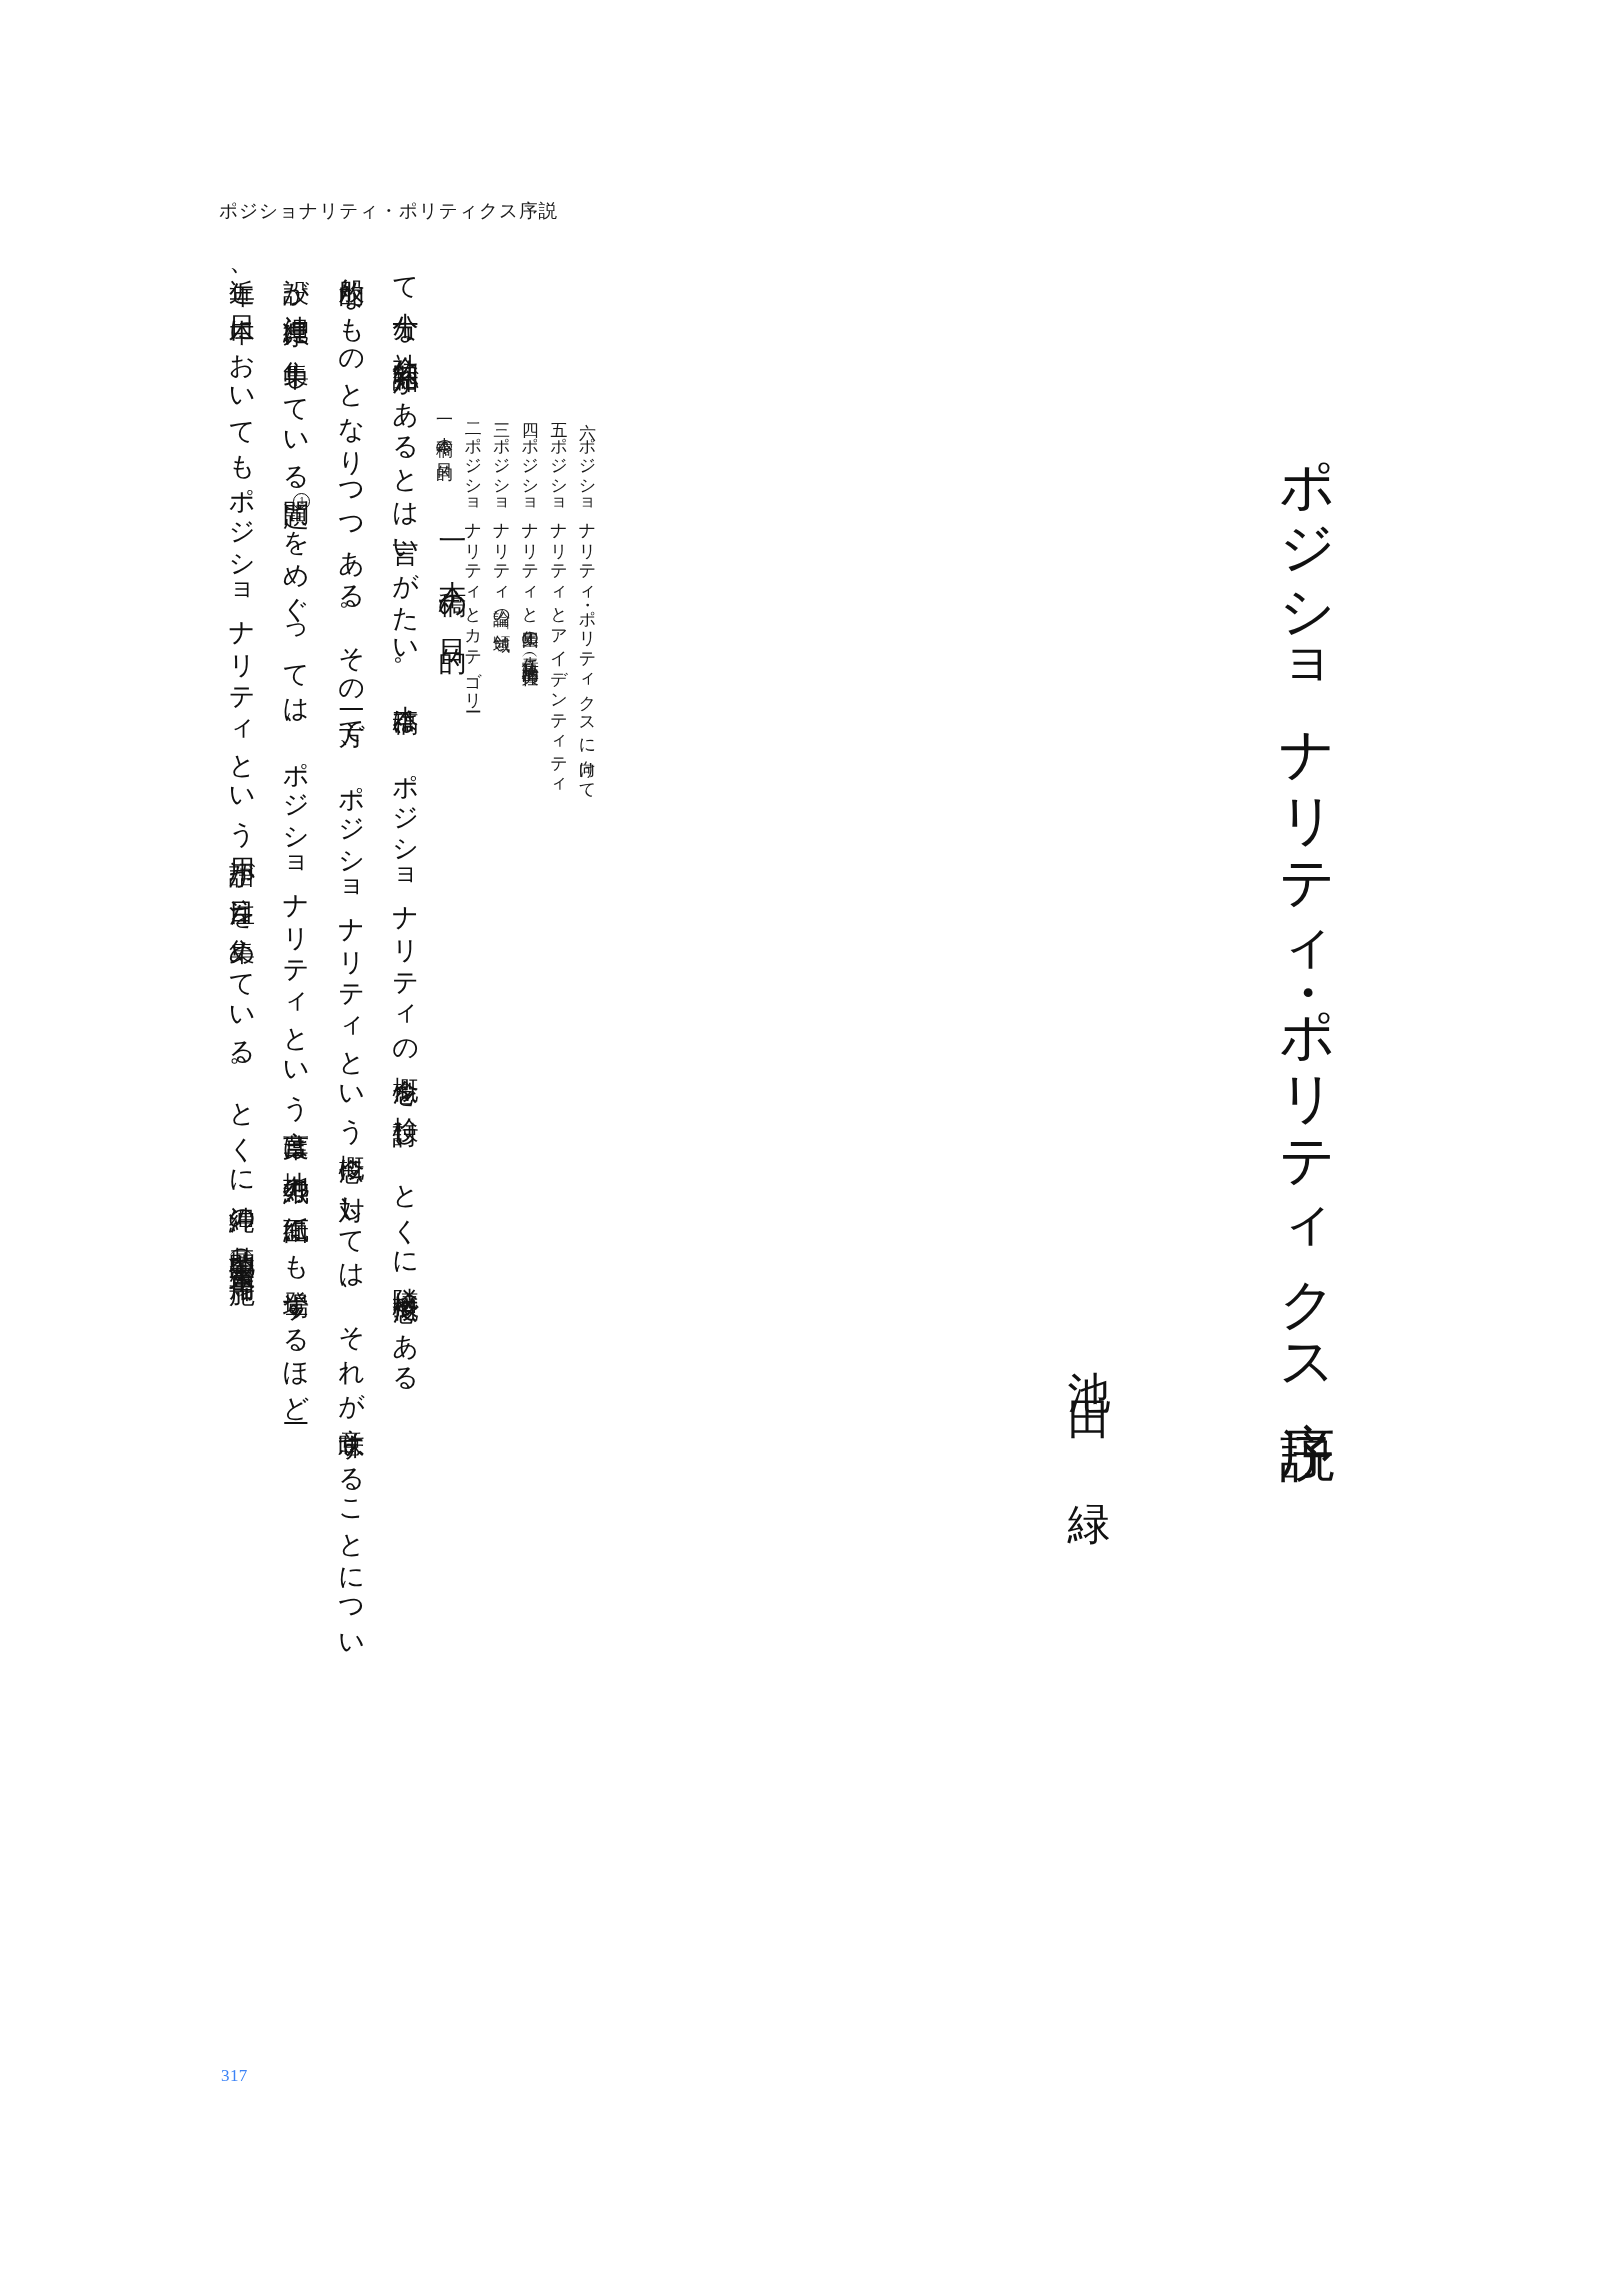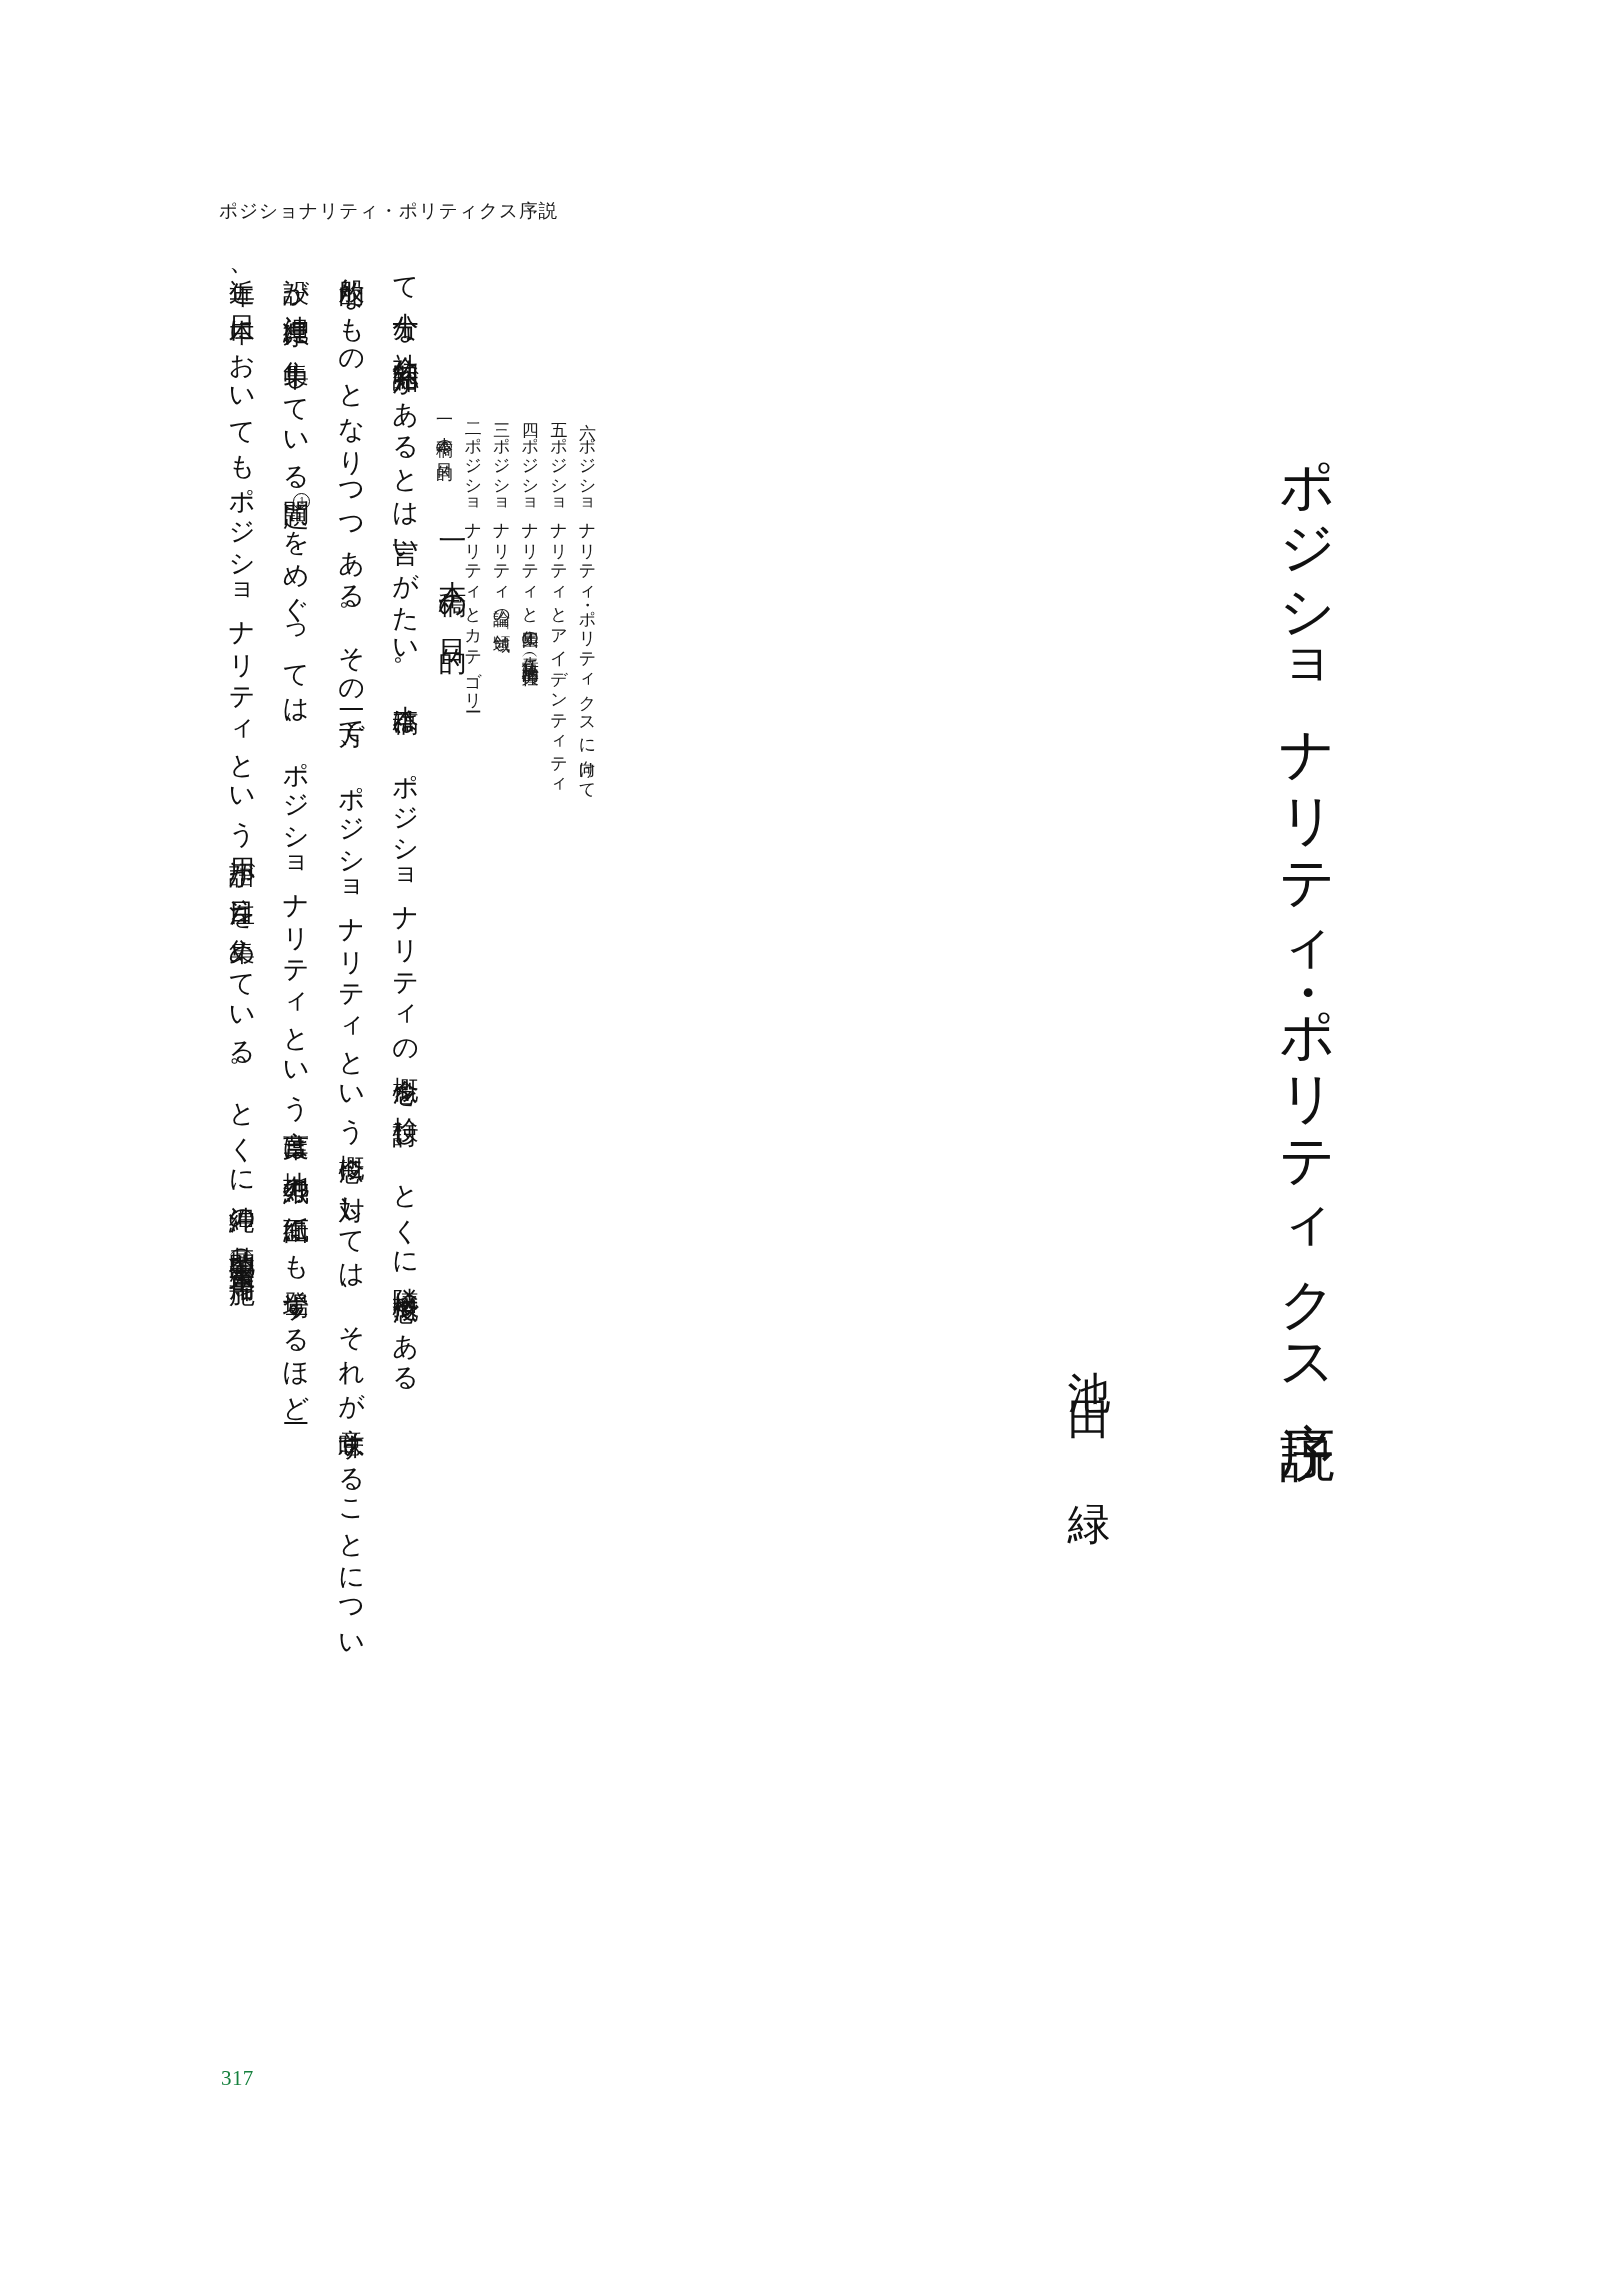--- a/index.html
+++ b/index.html
@@ -30,23 +30,23 @@
     letter-spacing: 0.9px;
     color: #1a1a1a;
     white-space: nowrap;
   }
 
   
   .folio {
     position: absolute;
     left: 221px;
     top: 2066px;
-    font-size: 21px;
+    font-size: 17px;
     letter-spacing: 0.4px;
-    color: #15803d;
+    color: #3b82f6;
     font-family: "Liberation Serif", serif;
   }
 
   
   .v {
     writing-mode: vertical-rl;
     -webkit-writing-mode: vertical-rl;
     text-orientation: upright;
     -webkit-text-orientation: upright;
     font-feature-settings: "vert" 1, "vrt2" 1;

